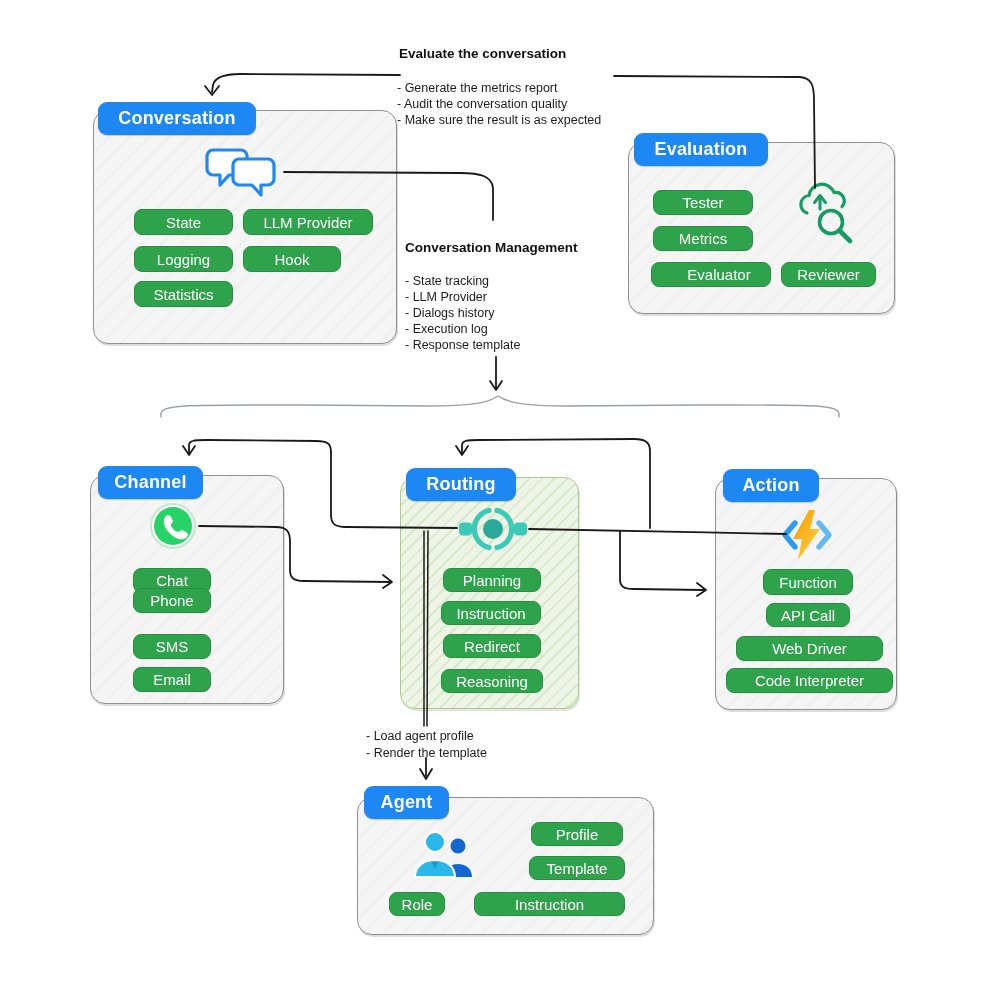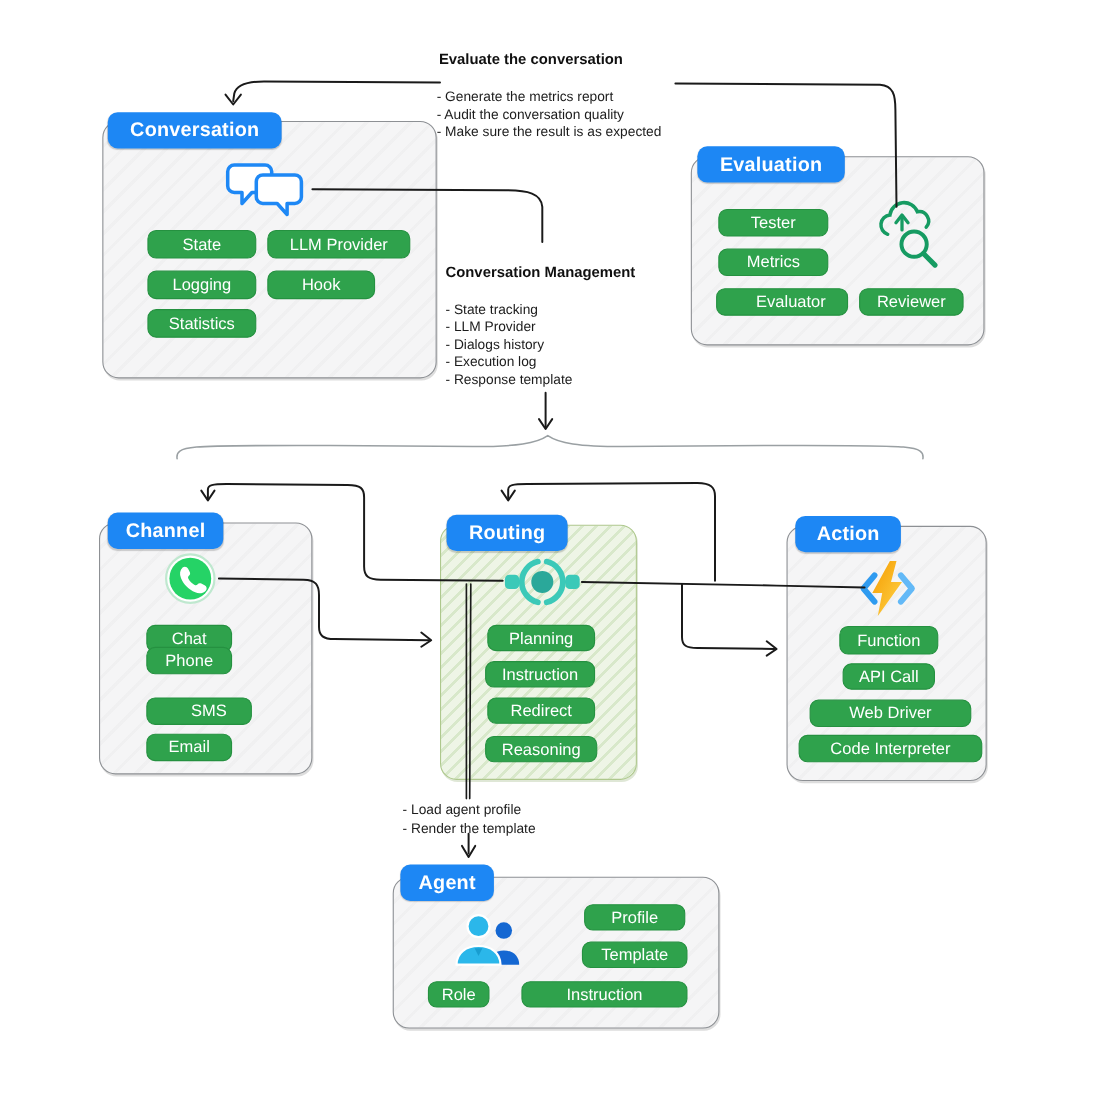--- a/index.html
+++ b/index.html
@@ -95,21 +95,21 @@
 
   <div class="box" style="left:90px;top:475px;width:192px;height:227px;">
     <div class="title" style="left:7px;top:-10px;width:105px;">Channel</div>
     <svg class="icon" style="left:58px;top:26px;" width="48" height="48" viewBox="0 0 48 48">
       <circle cx="24" cy="24" r="22" fill="#ffffff" stroke="#bfe8cf" stroke-width="2"></circle>
       <circle cx="24" cy="24" r="19" fill="#25d366"></circle>
       <path d="M17,14 c1.5,-1.5 4,-1 5,1 l1.5,3 c0.7,1.4 0.3,2.6 -0.8,3.5 c-0.9,0.8 -1,1.6 -0.3,2.9 c1.2,2.2 3,4 5.2,5.2 c1.3,0.7 2.1,0.6 2.9,-0.3 c0.9,-1.1 2.1,-1.5 3.5,-0.8 l3,1.5 c2,1 2.5,3.5 1,5 c-2.5,2.5 -6,3 -9.5,1.5 c-6,-2.5 -10.5,-7 -13,-13 c-1.5,-3.5 -1,-7 1.5,-9.5 z" fill="#ffffff"></path>
     </svg>
     <div class="pill" style="left:42px;top:92px;width:76px;height:23px;">Chat</div>
     <div class="pill" style="left:42px;top:112px;width:76px;height:23px;">Phone</div>
-    <div class="pill" style="left:42px;top:158px;width:76px;height:23px;padding-left:18px;">SMS</div>
+    <div class="pill" style="left:42px;top:158px;width:76px;height:23px;">SMS</div>
     <div class="pill" style="left:42px;top:191px;width:76px;height:23px;">Email</div>
   </div>
 
   <div class="box routing" style="left:400px;top:477px;width:177px;height:230px;">
     <div class="title" style="left:5px;top:-10px;width:110px;">Routing</div>
     <svg class="icon" style="left:56px;top:27px;" width="72" height="48" viewBox="0 0 72 48">
       <path d="M10,24 H18" stroke="#3bc9b8" stroke-width="3" stroke-linecap="round"></path>
       <path d="M54,24 H62" stroke="#3bc9b8" stroke-width="3" stroke-linecap="round"></path>
       <rect x="2" y="17.5" width="13" height="13" rx="4" fill="#3bc9b8"></rect>
       <rect x="57" y="17.5" width="13" height="13" rx="4" fill="#3bc9b8"></rect>

